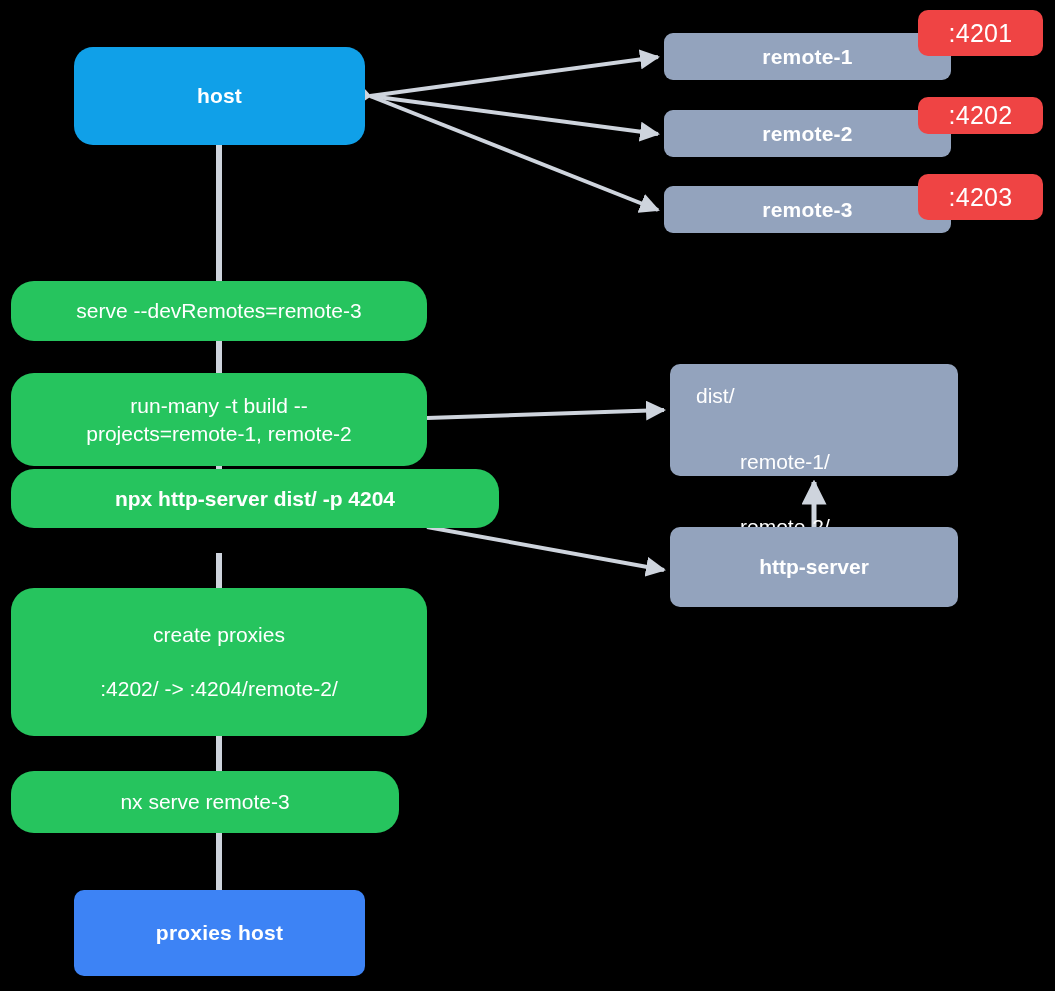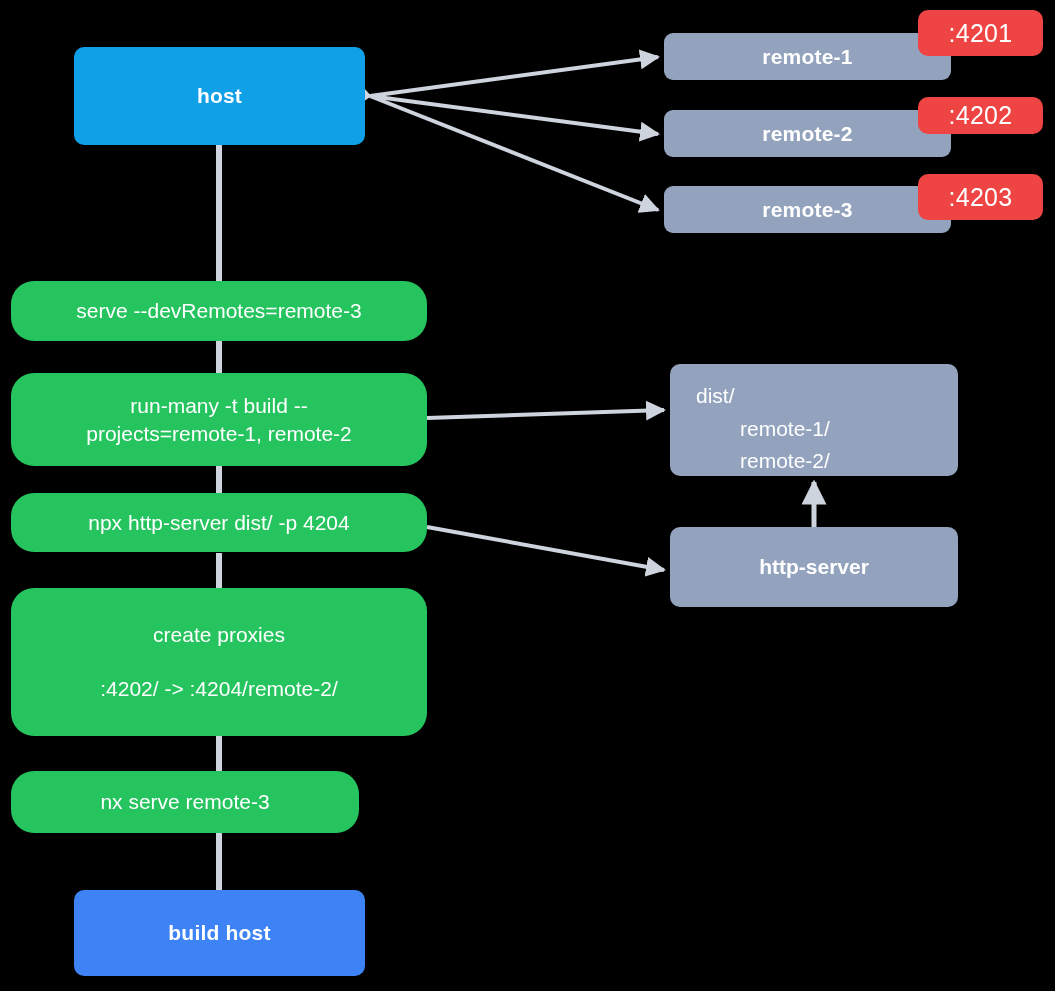--- a/index.html
+++ b/index.html
@@ -82,20 +82,21 @@
   }
   .cmd-line { display: block; white-space: pre; }
   .cmd-gap { height: 26px; }
   .dist-box {
     align-items: flex-start;
     justify-content: flex-start;
     text-align: left;
     padding: 16px 0 16px 26px;
     flex-direction: column;
     border-radius: 10px;
+    gap: 33px;
   }
   .dist-line { display: block; white-space: pre; line-height: 1.55; }
   .dist-indent { padding-left: 44px; }
 </style>
 </head>
 <body>
 
 <div id="canvas">
 
   <svg id="edges" viewBox="0 0 1055 991" width="1055" height="991">
@@ -119,21 +120,21 @@
     <line x1="370" y1="96" x2="658" y2="134" stroke="#ced4dd" stroke-width="4" marker-end="url(#arrow)" marker-start="url(#arrowback)"></line>
     <line x1="370" y1="96" x2="658" y2="210" stroke="#ced4dd" stroke-width="4" marker-end="url(#arrow)" marker-start="url(#arrowback)"></line>
 
     <line x1="427" y1="418" x2="664" y2="410" stroke="#ced4dd" stroke-width="4" marker-end="url(#arrow)"></line>
 
     <line x1="427" y1="527" x2="664" y2="570" stroke="#ced4dd" stroke-width="4" marker-end="url(#arrow)"></line>
 
     <line x1="814" y1="527" x2="814" y2="482" stroke="#ced4dd" stroke-width="5" marker-end="url(#arrow)"></line>
   </svg>
 
-  <div class="node node-host" style="left:74px; top:47px; width:291px; height:98px;">
+  <div class="node node-host" style="left:74px; top:47px; width:291px; height:98px;border-radius:19px;">
     <span>host</span>
   </div>
 
   <div class="node node-remote" style="left:664px; top:33px; width:287px; height:47px;">
     <span>remote-1</span>
   </div>
   <div class="badge" style="left:918px; top:10px; width:125px; height:46px;">
     <span>:4201</span>
   </div>
 
@@ -153,36 +154,36 @@
 
   <div class="node node-cmd" style="left:11px; top:281px; width:416px; height:60px;">
     <span class="cmd-line">serve --devRemotes=remote-3</span>
   </div>
 
   <div class="node node-cmd" style="left:11px; top:373px; width:416px; height:93px;">
     <span class="cmd-line">run-many -t build --</span>
     <span class="cmd-line">projects=remote-1, remote-2</span>
   </div>
 
-  <div class="node node-cmd" style="left:11px; top:493px; width:416px; height:59px;">
+  <div class="node node-cmd" style="left:11px; top:469px; width:488px; height:59px;font-weight:bold;">
     <span class="cmd-line">npx http-server dist/ -p 4204</span>
   </div>
 
   <div class="node node-cmd" style="left:11px; top:588px; width:416px; height:148px;text-align:center;">
     <span class="cmd-line">create proxies</span>
     <span class="cmd-gap"></span>
     <span class="cmd-line">:4202/ -&gt; :4204/remote-2/</span>
   </div>
 
-  <div class="node node-cmd" style="left:11px; top:771px; width:348px; height:62px;">
+  <div class="node node-cmd" style="left:11px; top:771px; width:388px; height:62px;">
     <span class="cmd-line">nx serve remote-3</span>
   </div>
 
   <div class="node node-served" style="left:74px; top:890px; width:291px; height:86px;">
-    <span>build host</span>
+    <span>proxies host</span>
   </div>
 
   <div class="node node-gray dist-box" style="left:670px; top:364px; width:288px; height:112px;">
     <span class="dist-line">dist/</span>
     <span class="dist-line dist-indent">remote-1/</span>
     <span class="dist-line dist-indent">remote-2/</span>
   </div>
 
   <div class="node node-gray bold" style="left:670px; top:527px; width:288px; height:80px;">
     <span>http-server</span>

